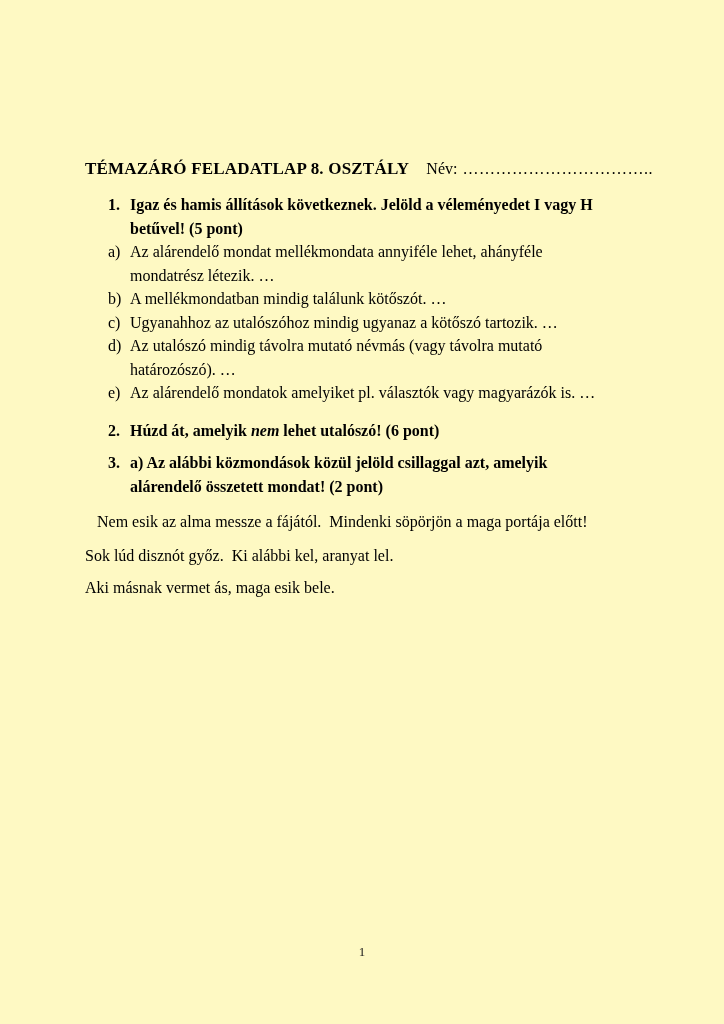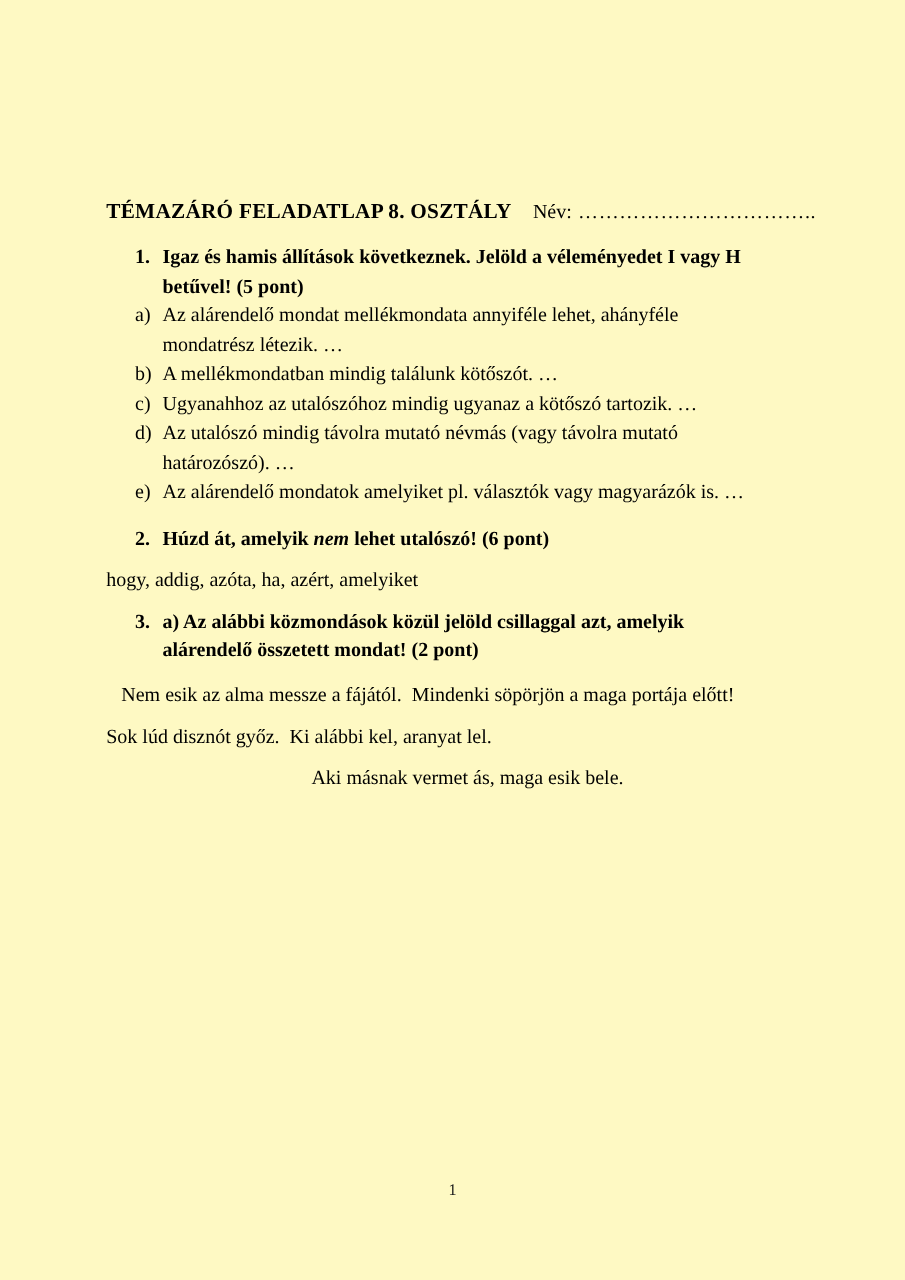--- a/index.html
+++ b/index.html
@@ -60,21 +60,21 @@
     flex: 1 1 auto;
   }
   .bold { font-weight: bold; }
   .bold-italic { font-weight: bold; font-style: italic; }
   .task1 { margin-top: 12px; }
   .task2 { margin-top: 14px; }
   .words { margin-top: 10px; }
   .task3 { margin-top: 9px; }
   .proverb-1 { margin-top: 12px; margin-left: 12px; }
   .proverb-2 { margin-top: 10px; }
-  .proverb-3 { margin-top: 9px; text-align: center; }
+  .proverb-3 { margin-top: 9px; }
   .task3b { margin-top: 14px; }
   .page-number {
     position: absolute;
     top: 944px;
     left: 0;
     width: 100%;
     text-align: center;
     font-size: 13px;
     line-height: 16px;
     color: #1a1a1a;
@@ -123,21 +123,20 @@
       </div>
     </div>
 
     <div class="task2">
       <div class="row">
         <span class="marker bold">2.</span>
         <span class="rowtext bold"><span>Húzd át, amelyik </span><span class="bold-italic">nem</span><span> lehet utalószó! (6 pont)</span></span>
       </div>
     </div>
 
-    <div class="words">hogy, addig, azóta, ha, azért, amelyiket</div>
 
     <div class="task3">
       <div class="row">
         <span class="marker bold">3.</span>
         <span class="rowtext bold pre">a) Az alábbi közmondások közül jelöld csillaggal azt, amelyik
 alárendelő összetett mondat! (2 pont)</span>
       </div>
     </div>
 
     <div class="proverb-1 pre">Nem esik az alma messze a fájától.  Mindenki söpörjön a maga portája előtt!</div>

